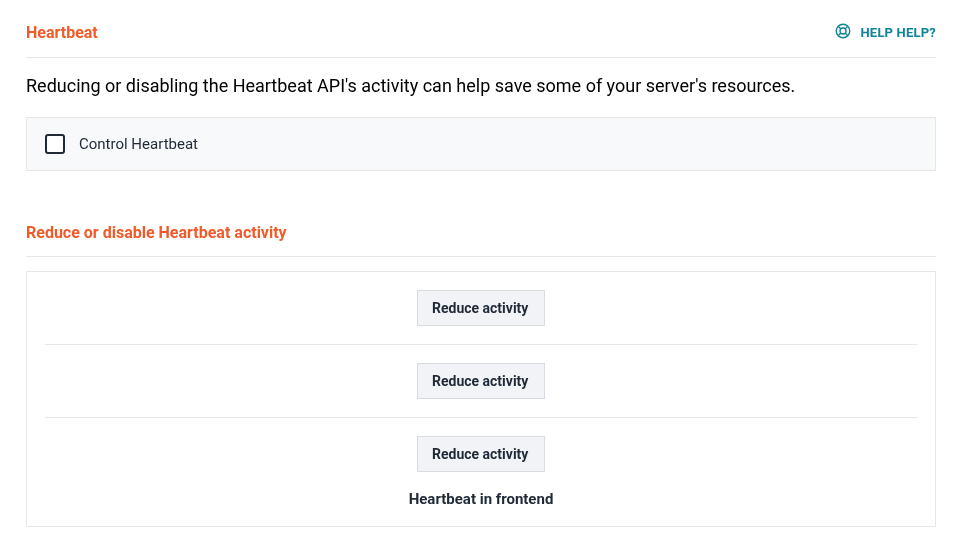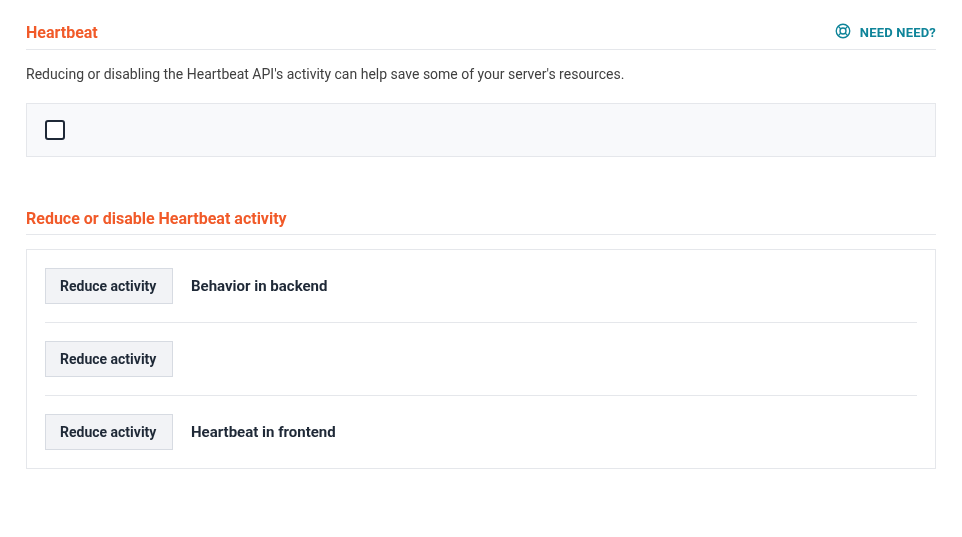--- a/index.html
+++ b/index.html
@@ -10,42 +10,42 @@
       width: 962px;
       height: 537px;
       padding: 22px 26px;
       font-size: 14px;
     }
     .section-header {
       display: flex;
       justify-content: space-between;
       align-items: center;
       border-bottom: 1px solid #e5e7eb;
-      padding-bottom: 6px;
+      padding-bottom: 14px;
       margin-bottom: 14px;
     }
     .section-title {
       color: #f15a29;
       font-weight: 700;
       font-size: 16px;
     }
     .help-link {
       display: inline-flex;
       align-items: center;
       gap: 8px;
       color: #0e8499;
       font-weight: 700;
       font-size: 13px;
       cursor: pointer;
       letter-spacing: 0.2px;
     }
     .help-link svg { width: 18px; height: 18px; }
     .description {
-      color: #404040;
-      font-size: 14px;
+      color: #000000;
+      font-size: 18px;
       margin-bottom: 18px;
       line-height: 1.5;
       margin-top: 13px;
     }
     .panel {
       border: 1px solid #e5e7eb;
       background: #f8f9fb;
       padding: 16px 18px;
     }
     .checkbox-row {
@@ -73,20 +73,21 @@
     .settings-panel {
       border: 1px solid #e5e7eb;
       padding: 0 18px;
     }
     .setting-row {
       display: flex;
       align-items: center;
       gap: 18px;
       padding: 18px 0;
       border-bottom: 1px solid #e5e7eb;
+      flex-direction: column;
     }
     .setting-row:last-child { border-bottom: none; }
     .select-btn {
       background: #f2f3f6;
       border: 1px solid #d7dbe2;
       padding: 9px 14px;
       font-size: 14px;
       font-weight: 700;
       color: #1f2937;
       cursor: pointer;
@@ -110,39 +111,39 @@
       <span>
         <svg viewBox="0 0 24 24" fill="none" stroke="#0e8499" stroke-width="1.8">
           <circle cx="12" cy="12" r="9"></circle>
           <circle cx="12" cy="12" r="4"></circle>
           <line x1="5.5" y1="5.5" x2="9.2" y2="9.2"></line>
           <line x1="18.5" y1="5.5" x2="14.8" y2="9.2"></line>
           <line x1="5.5" y1="18.5" x2="9.2" y2="14.8"></line>
           <line x1="18.5" y1="18.5" x2="14.8" y2="14.8"></line>
         </svg>
       </span>
-      <span>NEED NEED?</span>
+      <span>HELP HELP?</span>
     </div>
   </div>
   <p class="description">Reducing or disabling the Heartbeat API's activity can help save some of your server's resources.</p>
   <div class="panel">
     <div class="checkbox-row">
       <div class="checkbox"></div>
+      <span class="checkbox-label">Control Heartbeat</span>
     </div>
   </div>
 </div>
 
 <div class="section2">
   <div class="section-header">
     <div class="section-title">Reduce or disable Heartbeat activity</div>
   </div>
   <div class="settings-panel">
     <div class="setting-row">
       <button class="select-btn">Reduce activity</button>
-      <span class="setting-label">Behavior in backend</span>
     </div>
     <div class="setting-row">
       <button class="select-btn">Reduce activity</button>
     </div>
     <div class="setting-row">
       <button class="select-btn">Reduce activity</button>
       <span class="setting-label">Heartbeat in frontend</span>
     </div>
   </div>
 </div>

